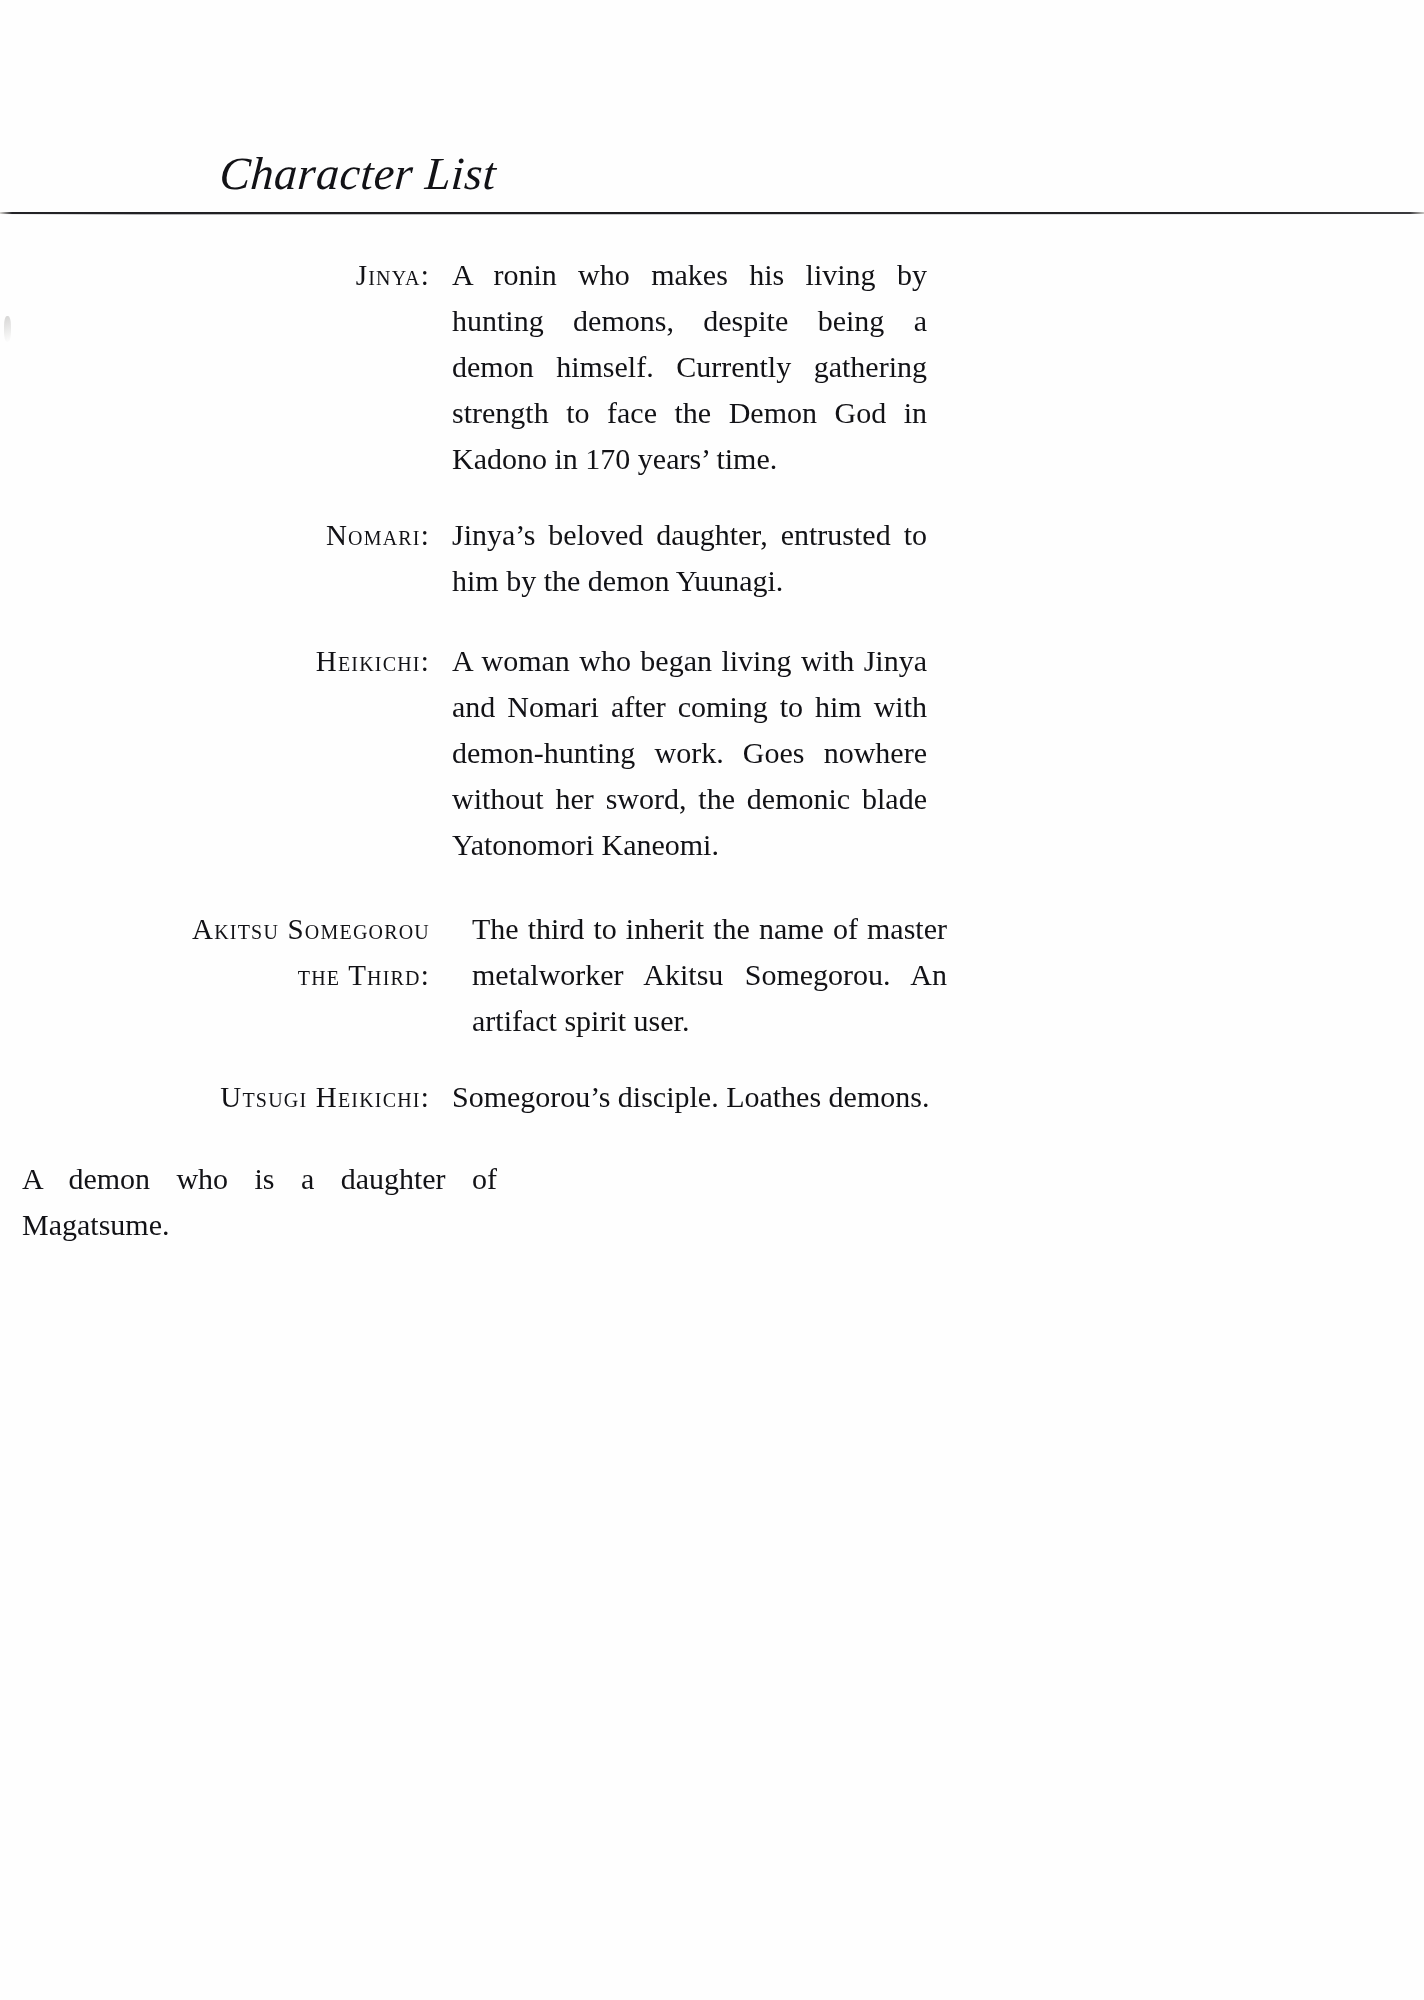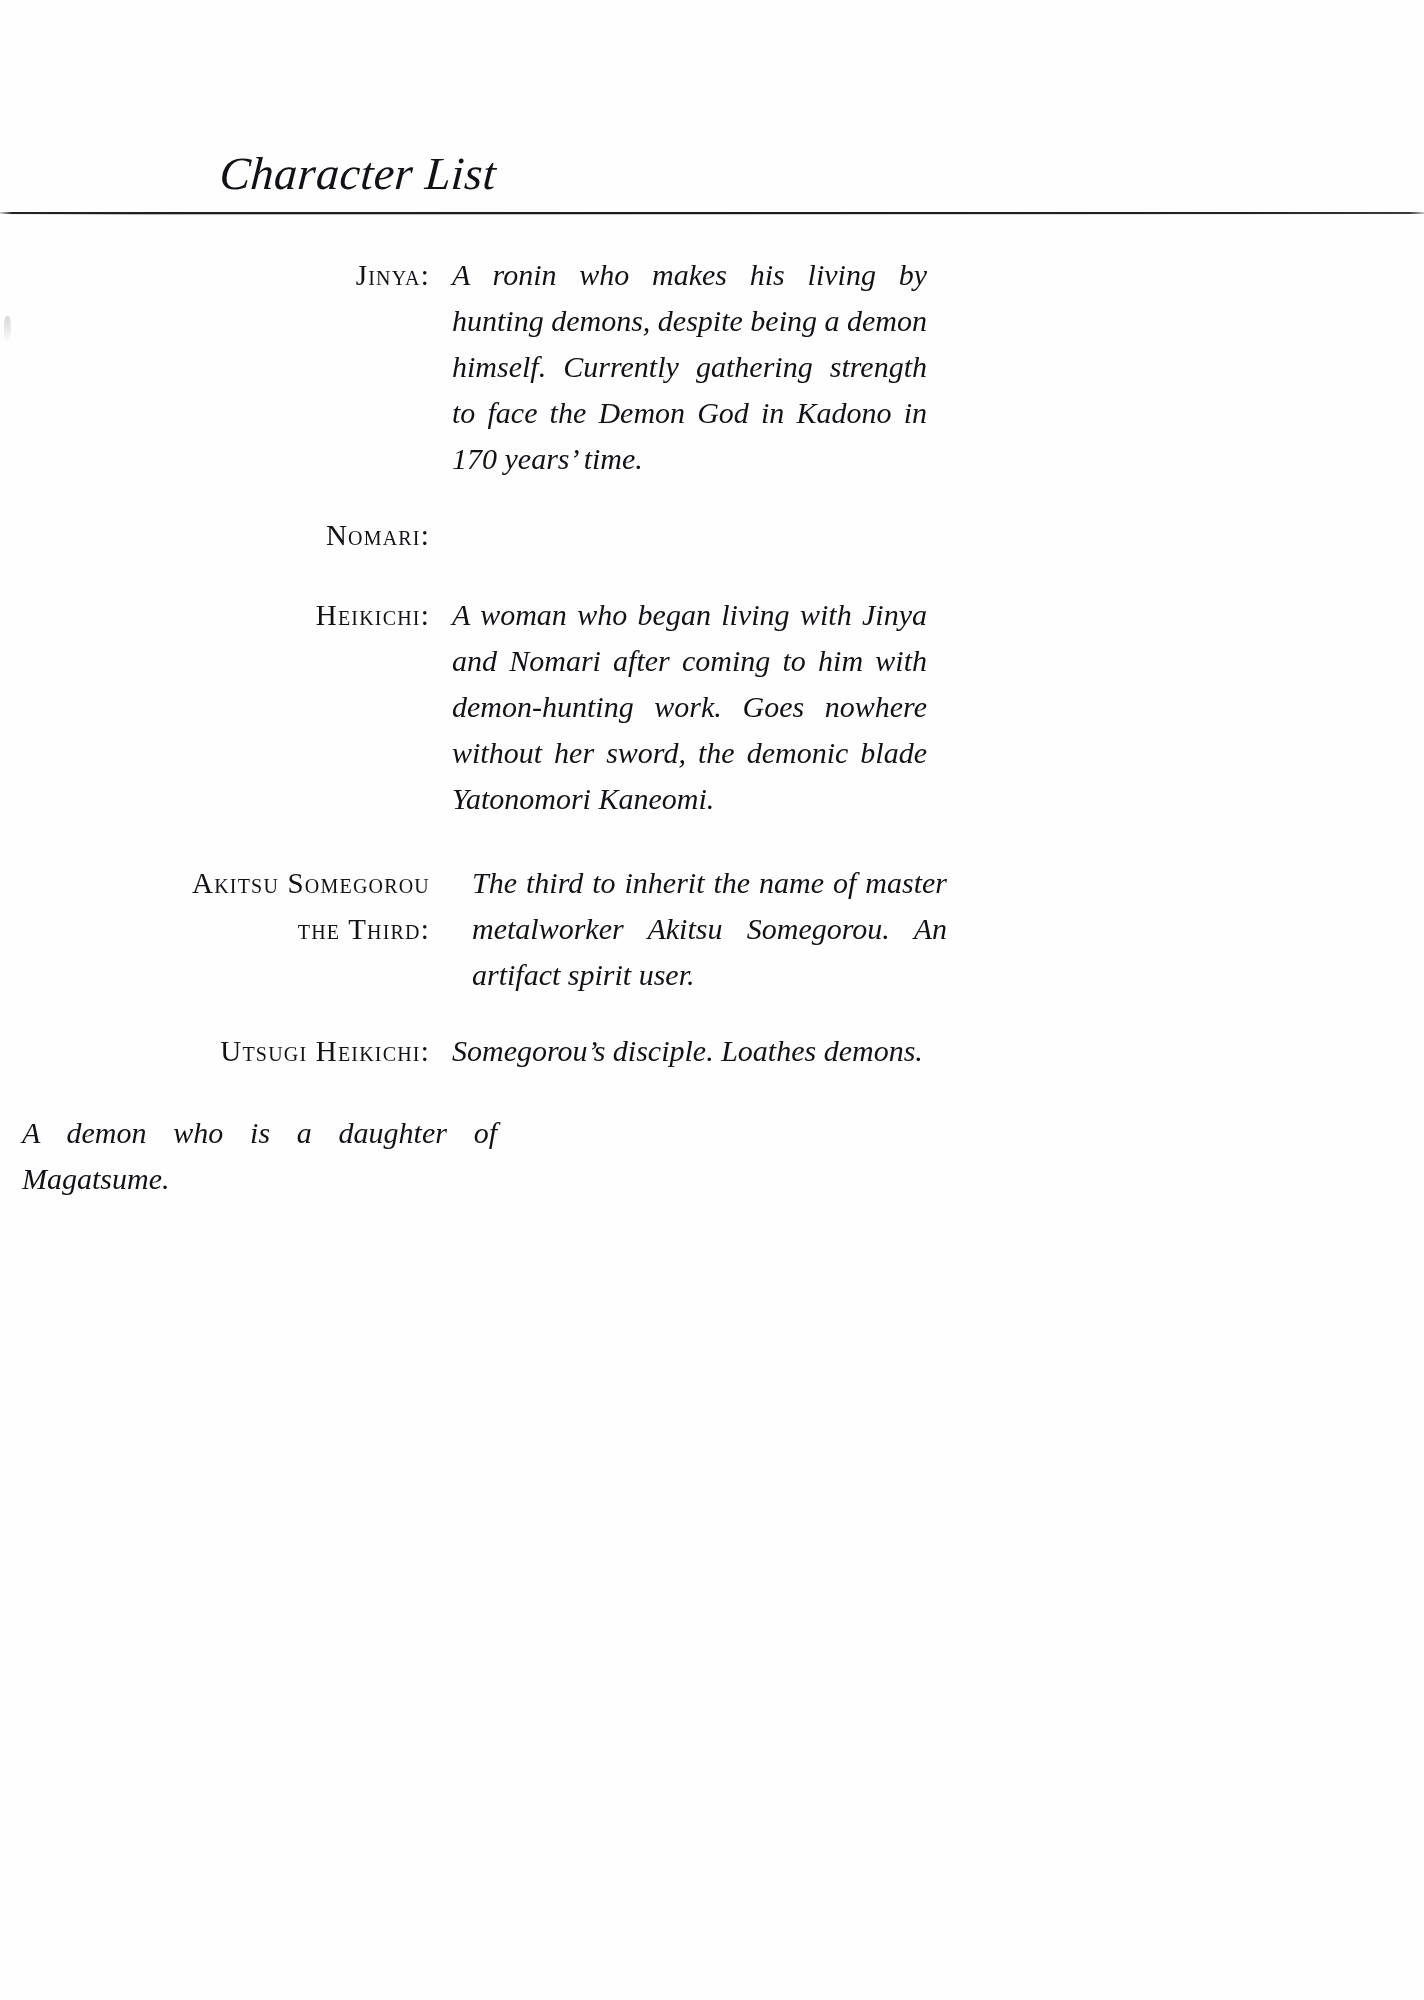--- a/index.html
+++ b/index.html
@@ -97,21 +97,20 @@
   .char-desc {
     flex: 0 0 475px;
     width: 475px;
     margin-left: 22px;
     font-family: "Liberation Serif", "DejaVu Serif", serif;
     font-size: 30px;
     line-height: 46px;
     color: #121216;
     text-align: left;
     hyphens: none;
-    font-style: italic;
   }
   .char-desc.justified {
     text-align: justify;
     text-align-last: left;
   }
 
   
   .char-entry[data-index="0"] { margin-bottom: 30px; }
   .char-entry[data-index="1"] { margin-bottom: 34px; }
   .char-entry[data-index="2"] { margin-bottom: 38px; }
@@ -136,20 +135,21 @@
 
   <div class="char-list">
 
     <div class="char-entry" data-index="0">
       <div class="char-name">Jinya:</div>
       <div class="char-desc justified">A ronin who makes his living by hunting demons, despite being a demon himself. Currently gathering strength to face the Demon God in Kadono in 170 years’ time.</div>
     </div>
 
     <div class="char-entry" data-index="1">
       <div class="char-name">Nomari:</div>
+      <div class="char-desc justified">Jinya’s beloved daughter, entrusted to him by the demon Yuunagi.</div>
     </div>
 
     <div class="char-entry" data-index="2">
       <div class="char-name">Heikichi:</div>
       <div class="char-desc justified">A woman who began living with Jinya and Nomari after coming to him with demon-hunting work. Goes nowhere without her sword, the demonic blade Yatonomori Kaneomi.</div>
     </div>
 
     <div class="char-entry" data-index="3">
       <div class="char-name">Akitsu Somegorou
 the Third:</div>

